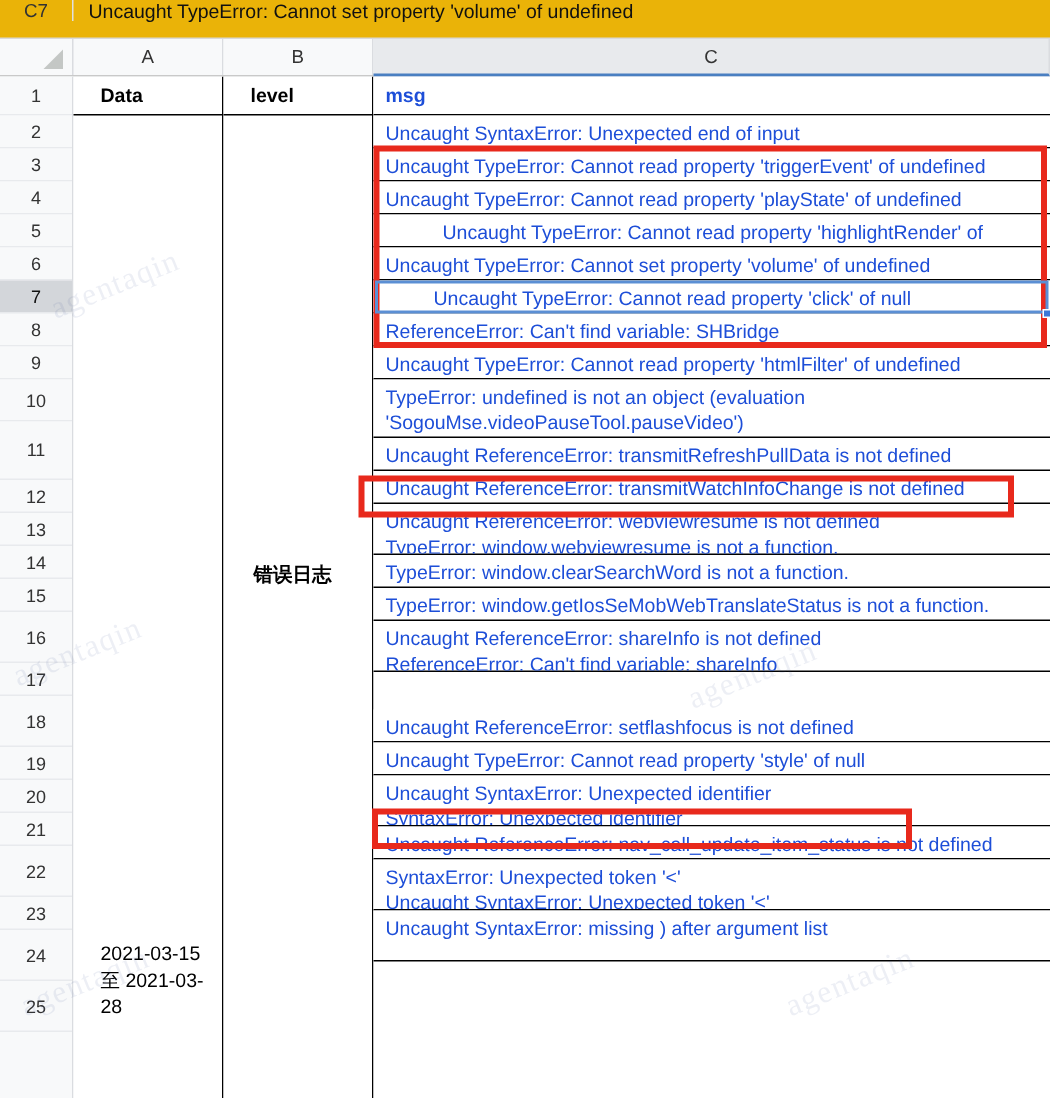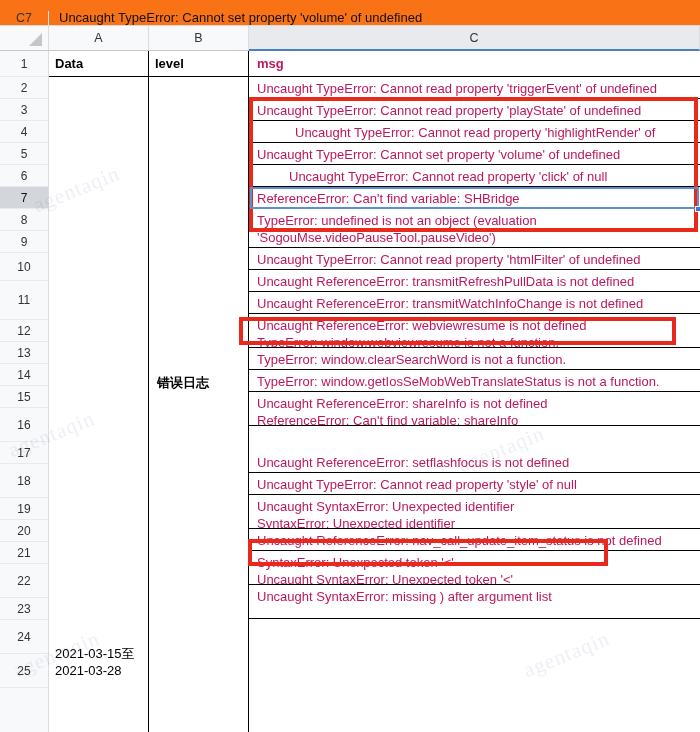--- a/index.html
+++ b/index.html
@@ -15,23 +15,23 @@
     font-size: 13px;
     color: #000000;
     position: relative;
     -webkit-font-smoothing: antialiased;
   }
 
   
   .formula-bar {
     height: 25px;
     display: flex;
-    align-items: flex-end;
+    align-items: flex-start;
     border-bottom: 1px solid #d9d9d9;
-    background: #f97316;
+    background: #eab308;
   }
   .name-box {
     width: 48px;
     min-width: 48px;
     display: flex;
     align-items: center;
     justify-content: center;
     font-size: 12.5px;
     color: #333333;
     border-right: 1px solid #e0e0e0;
@@ -125,21 +125,21 @@
     min-width: 100px;
     box-sizing: border-box;
     position: relative;
     background: #ffffff;
   }
   .col-a { border-right: 1px solid #000000; }
   .col-b { border-right: 1px solid #000000; }
 
   .merged-cell {
     position: absolute;
-    left: 0;
+    left: 12px;
     right: 0;
     box-sizing: border-box;
     padding: 0 6px;
     display: flex;
     flex-direction: column;
     justify-content: center;
     font-size: 13px;
     color: #000000;
     line-height: 1.35;
     overflow: hidden;
@@ -151,21 +151,21 @@
     box-sizing: border-box;
     position: relative;
     background: #ffffff;
   }
   .msg-cell {
     box-sizing: border-box;
     border-bottom: 1px solid #000000;
     padding: 3px 6px 0 8px;
     font-size: 13px;
     line-height: 17px;
-    color: #be185d;
+    color: #1d4ed8;
     overflow: hidden;
     white-space: pre-line;
     background: #ffffff;
   }
   .msg-cell.header {
     font-weight: bold;
   }
 
   
   .hdr-line {
@@ -272,29 +272,30 @@
   </div>
 
   <div class="col-b">
     <div class="hdr-line"></div>
     <div class="merged-cell bold" style="top:0;height:26px;">level</div>
     <div class="merged-cell bold" id="cell-b-merged" style="top: 26px; height: 611px; justify-content: center; padding-left: 8px;">错误日志</div>
   </div>
 
   <div class="col-c" id="col-c">
     <div class="msg-cell header" style="height:26px;line-height:20px;">msg</div>
+  <div class="msg-cell" style="height: 22px;">Uncaught SyntaxError: Unexpected end of input</div>
       <div class="msg-cell" style="height: 22px;">Uncaught TypeError: Cannot read property 'triggerEvent' of undefined</div>
       <div class="msg-cell" style="height: 22px;">Uncaught TypeError: Cannot read property 'playState' of undefined</div>
       <div class="msg-cell" style="height: 22px; padding-left: 46px;">Uncaught TypeError: Cannot read property 'highlightRender' of undefined</div>
       <div class="msg-cell" style="height: 22px;">Uncaught TypeError: Cannot set property 'volume' of undefined</div>
       <div class="msg-cell" style="height: 22px; padding-left: 40px;">Uncaught TypeError: Cannot read property 'click' of null</div>
       <div class="msg-cell" style="height: 22px;">ReferenceError: Can't find variable: SHBridge</div>
+      <div class="msg-cell" style="height: 22px;">Uncaught TypeError: Cannot read property 'htmlFilter' of undefined</div>
       <div class="msg-cell" style="height: 39px;">TypeError: undefined is not an object (evaluation
 'SogouMse.videoPauseTool.pauseVideo')</div>
-      <div class="msg-cell" style="height: 22px;">Uncaught TypeError: Cannot read property 'htmlFilter' of undefined</div>
       <div class="msg-cell" style="height: 22px;">Uncaught ReferenceError: transmitRefreshPullData is not defined</div>
       <div class="msg-cell" style="height: 22px;">Uncaught ReferenceError: transmitWatchInfoChange is not defined</div>
       <div class="msg-cell" style="height: 34px;">Uncaught ReferenceError: webviewresume is not defined
 TypeError: window.webviewresume is not a function.</div>
       <div class="msg-cell" style="height: 22px;">TypeError: window.clearSearchWord is not a function.</div>
       <div class="msg-cell" style="height: 22px;">TypeError: window.getIosSeMobWebTranslateStatus is not a function.</div>
       <div class="msg-cell" style="height: 34px;">Uncaught ReferenceError: shareInfo is not defined
 ReferenceError: Can't find variable: shareInfo</div>
       <div class="msg-cell" style="height: 22px; margin-top: 25px;">Uncaught ReferenceError: setflashfocus is not defined</div>
       <div class="msg-cell" style="height: 22px;">Uncaught TypeError: Cannot read property 'style' of null</div>

